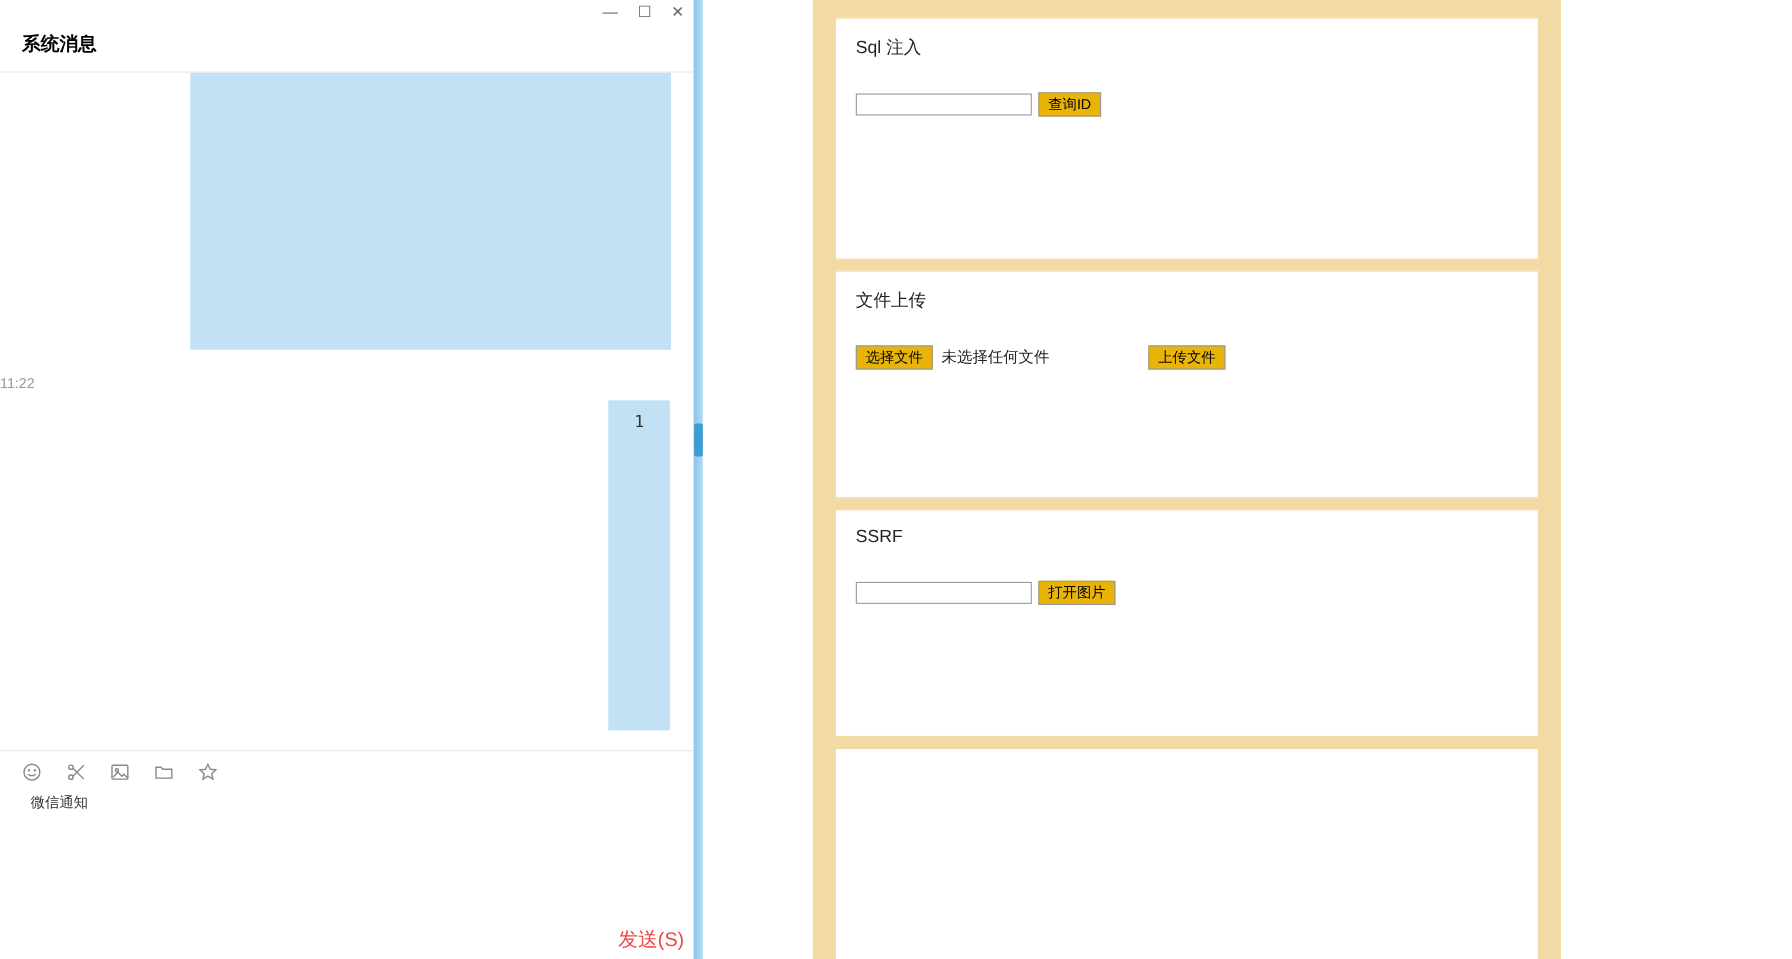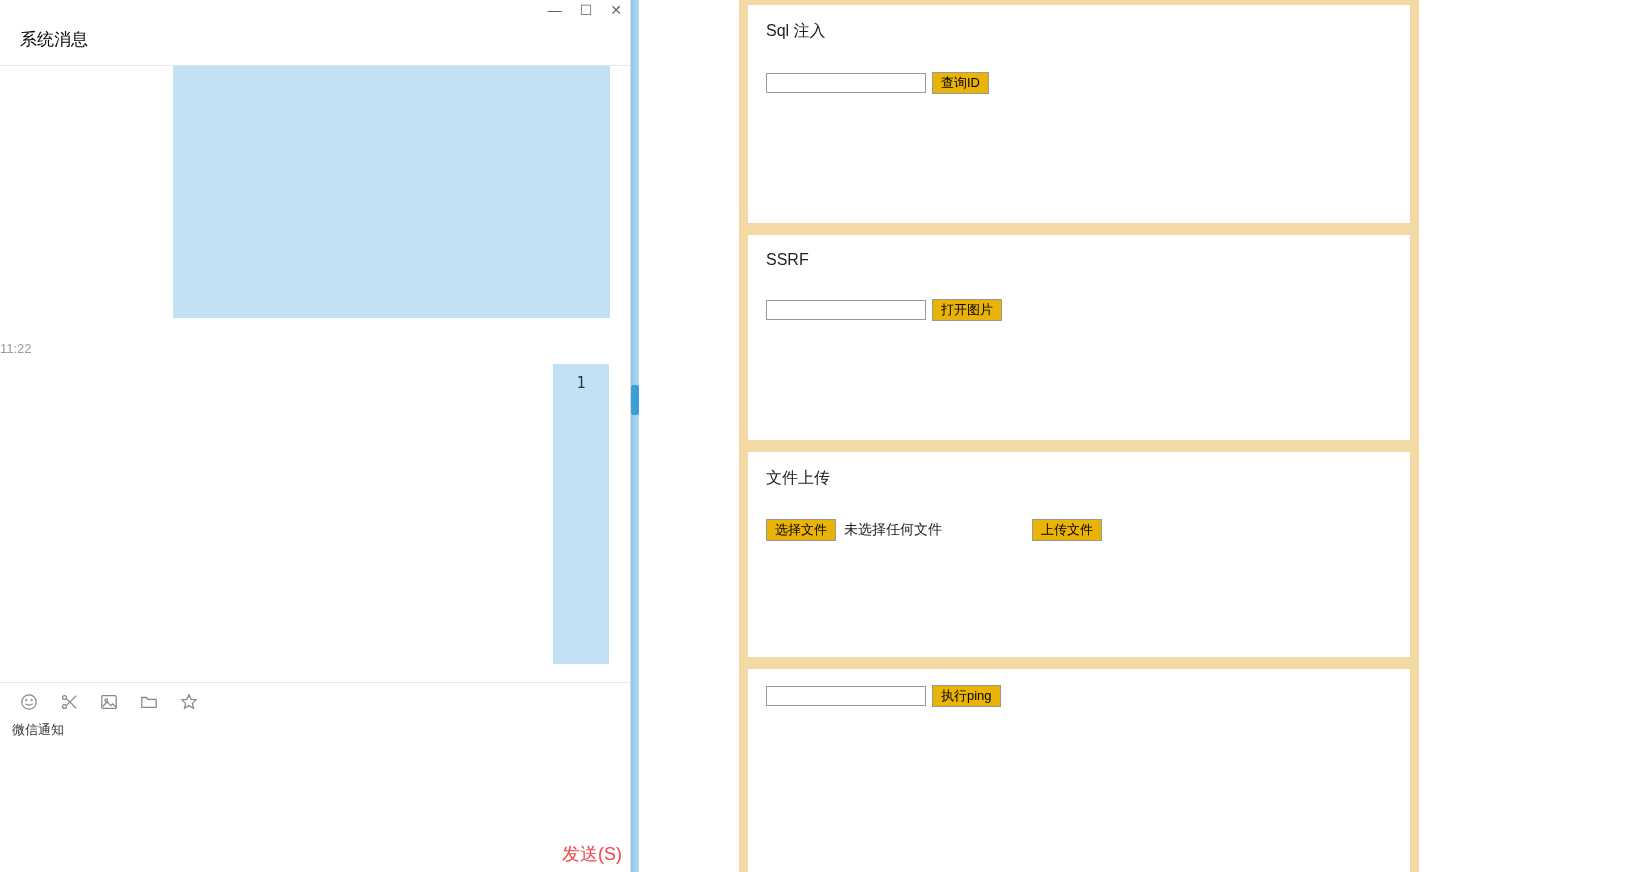--- a/index.html
+++ b/index.html
@@ -34,21 +34,21 @@
   font-size: 14px;
   color: #666;
   cursor: pointer;
 }
 .header {
   padding: 8px 20px 14px 20px;
   border-bottom: 1px solid #e6e6e6;
 }
 .header h1 {
   font-size: 17px;
-  font-weight: normal;
+  font-weight: bold;
   color: #000;
 }
 .chat-body {
   flex: 1;
   overflow: hidden;
   position: relative;
 }
 .big-bubble {
   position: absolute;
   left: 173px;
@@ -94,21 +94,21 @@
   width: 18px;
   height: 18px;
   color: #888;
   cursor: pointer;
   display: inline-flex;
   align-items: center;
   justify-content: center;
 }
 .toolbar .icon svg { width: 18px; height: 18px; stroke: #888; fill: none; stroke-width: 1.4; }
 .input-label {
-  padding: 4px 12px;
+  padding: 4px 28px;
   font-size: 13px;
   color: #333;
 }
 .send-btn {
   position: absolute;
   right: 8px;
   bottom: 6px;
   color: #ef4444;
   font-size: 18px;
   cursor: pointer;
@@ -150,21 +150,21 @@
 .page-border {
   position: absolute;
   left: 100px;
   right: 210px;
   top: 0;
   bottom: 0;
   border-left: 4px solid #f3d9a4;
   border-right: 4px solid #f3d9a4;
   background: #f3d9a4;
   overflow-y: hidden;
-  padding: 4px;
+  padding: 16px;
 }
 .panel {
   background: #fff;
   border: 1px solid #f3d9a4;
   margin: 0 0 10px 0;
   padding: 16px 18px;
   height: 207px;
 }
 .panel:first-child { margin-top: 0; height: 220px; }
 .panel h3 {
@@ -264,41 +264,37 @@
 </div>
 
 <div class="web-area">
   <div class="page-border">
 
     <div class="panel">
       <h3>Sql 注入</h3>
       <div class="row">
         <input type="text" value="" style="">
         <button>查询ID</button>
-      </div>
-    </div>
-
-    <div class="panel">
-      <h3>SSRF</h3>
-      <div class="row">
-        <input type="text" value="" style="">
-        <button>打开图片</button>
       </div>
     </div>
 
     <div class="panel">
       <h3>文件上传</h3>
       <div class="row">
         <button class="btn">选择文件</button>
         <span class="filestatus">未选择任何文件</span>
         <button class="btn upload-btn">上传文件</button>
       </div>
     </div>
 
-    <div class="panel last-panel">
+    <div class="panel">
+      <h3>SSRF</h3>
       <div class="row">
         <input type="text" value="" style="">
-        <button>执行ping</button>
+        <button>打开图片</button>
       </div>
     </div>
 
+    <div class="panel last-panel">
+    </div>
+
   </div>
 </div>
 
 </body></html>

